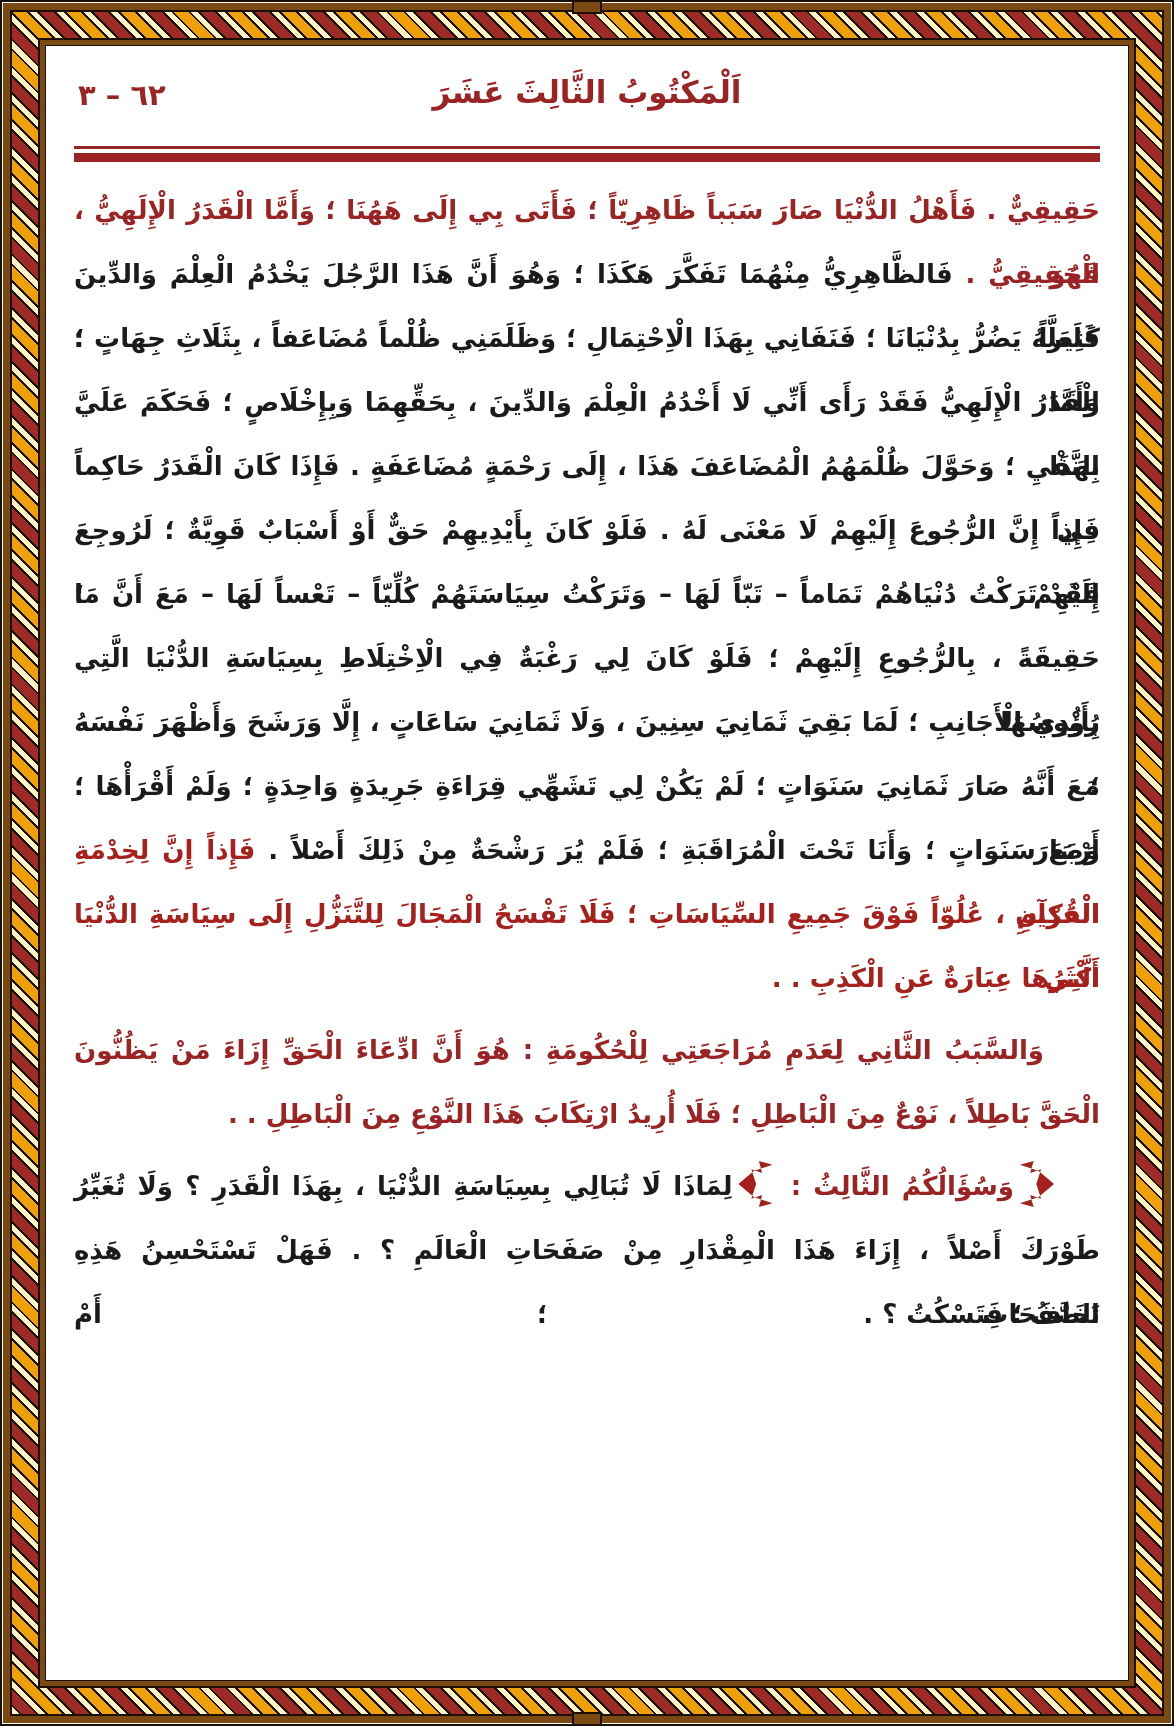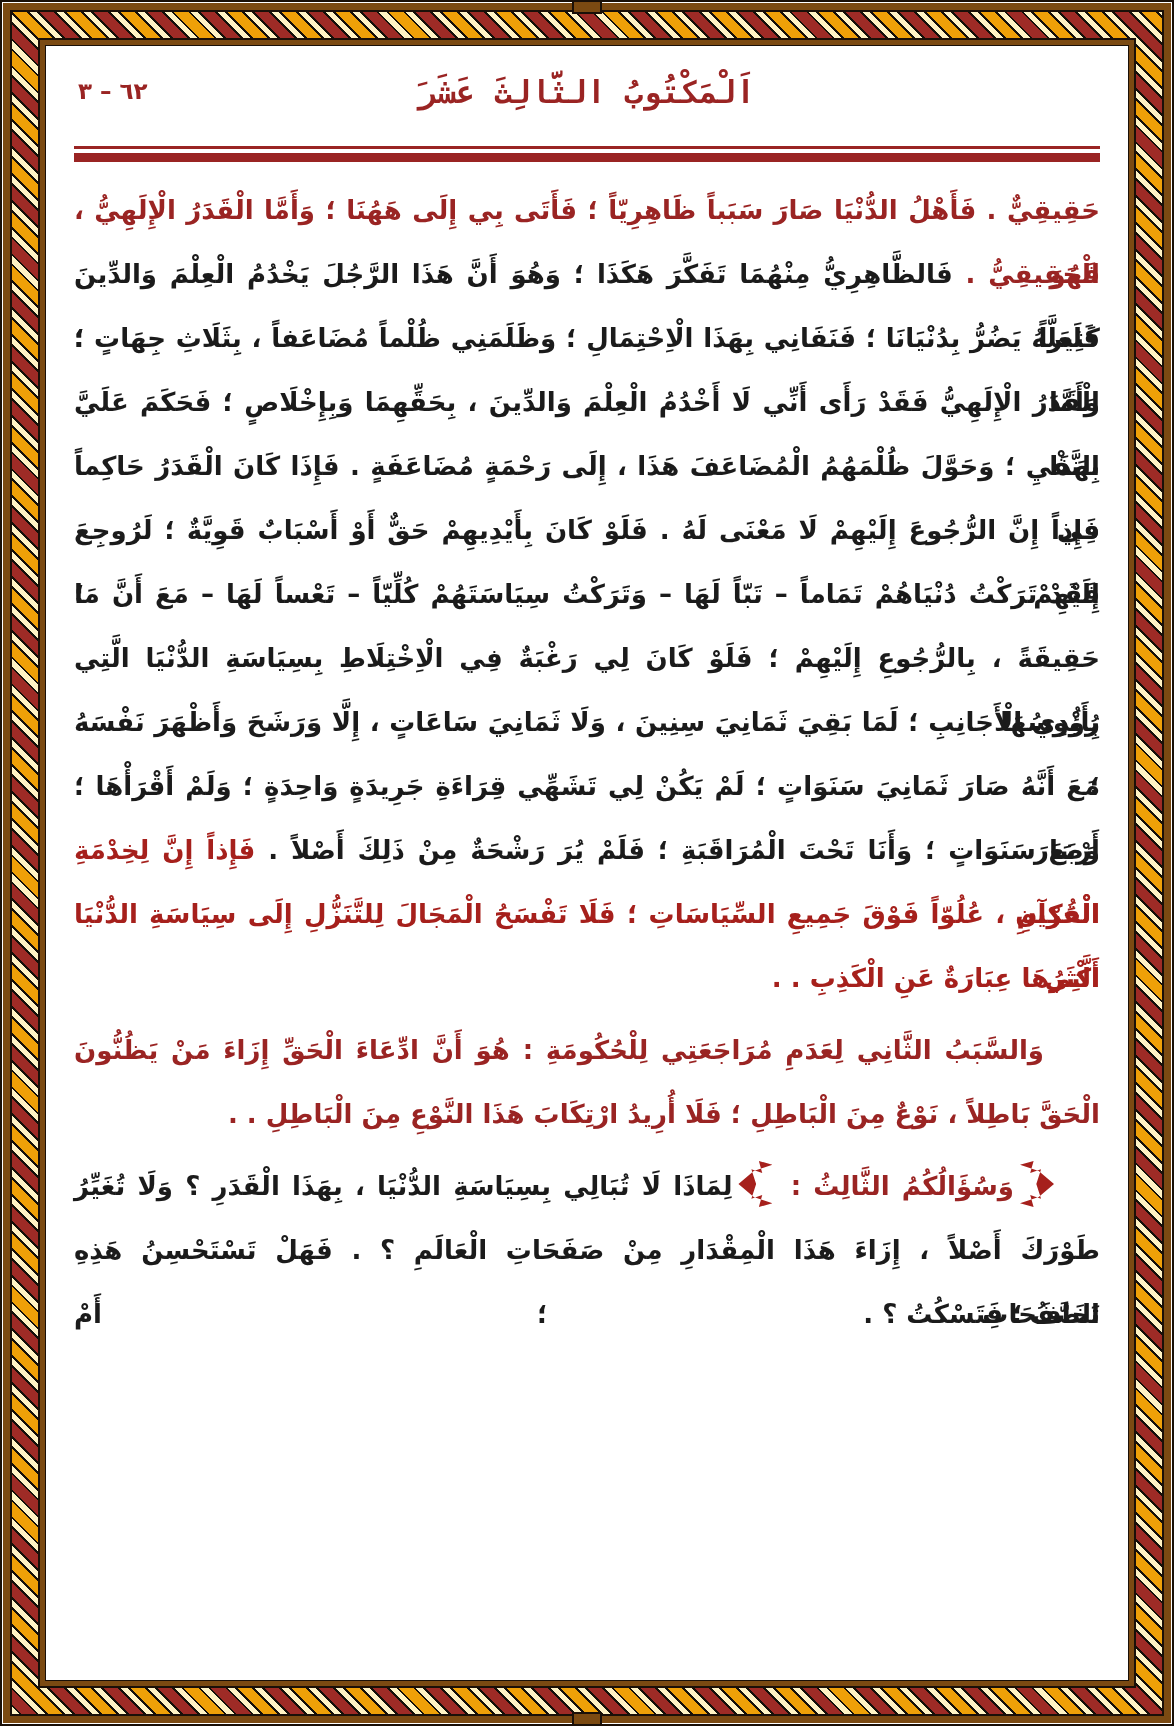--- a/index.html
+++ b/index.html
@@ -41,26 +41,26 @@
   
   .content{
     position:absolute;inset:48px;
     padding:0 26px;
     box-sizing:border-box;
     direction:rtl;
   }
   .header{position:relative;height:58px;margin-top:26px;}
   .page-title{
     position:absolute;left:0;right:0;text-align:center;
-    font-size:31px;font-weight:bold;color:#9a2423;font-family:Liberation Mono, monospace;
+    font-size:31px;font-weight:bold;color:#9a2423;
   }
   .page-number{
     position:absolute;left:4px;top:4px;
     direction:ltr;unicode-bidi:bidi-override;
-    font-size:23px;font-weight:bold;color:#9a2423;
+    font-size:29px;font-weight:bold;color:#9a2423;
     letter-spacing:2px;
   }
   .double-rule{margin-top:14px;}
   .double-rule .thin{height:3px;background:#9a2423;}
   .double-rule .gap{height:4px;}
   .double-rule .thick{height:9px;background:#9a2423;}
 
   .body-text{margin-top:16px;}
   .line{
     direction:rtl;

